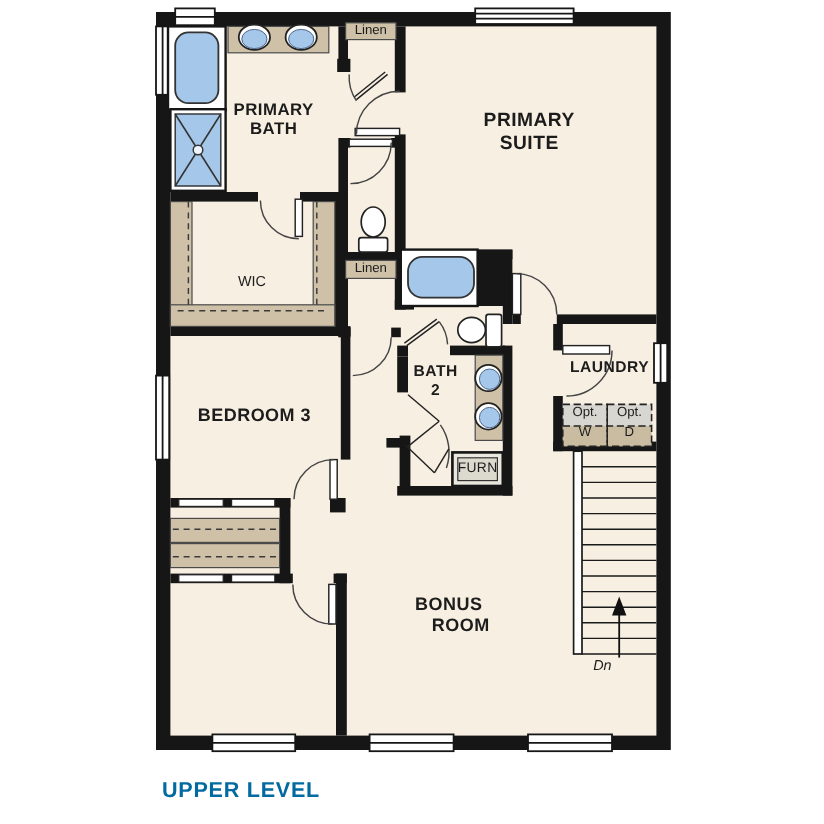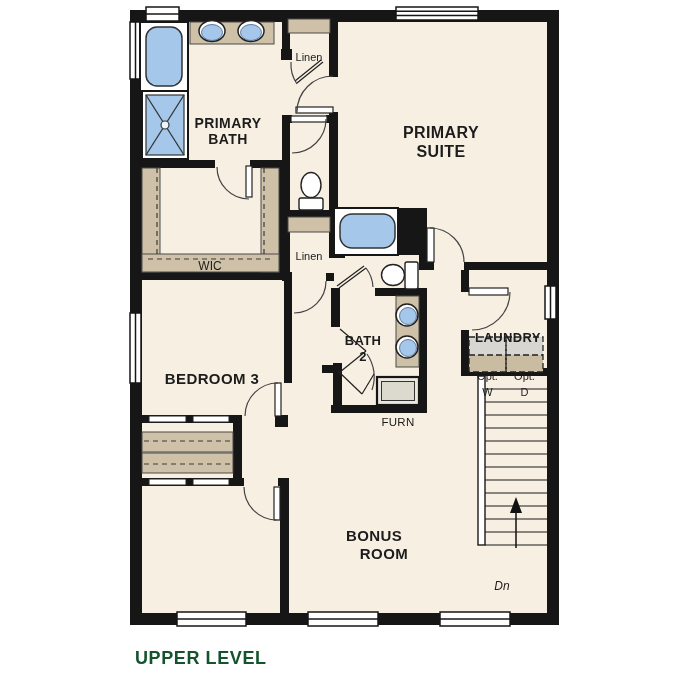--- a/index.html
+++ b/index.html
@@ -1,24 +1,24 @@
 <!DOCTYPE html>
 <html><head>
 <meta charset="utf-8">
 <style>
   html,body{margin:0;padding:0;background:#ffffff;}
   #canvas{position:relative;width:687px;height:687px;background:#ffffff;overflow:hidden;
           font-family:"Liberation Sans",sans-serif;}
   #plan-svg{position:absolute;left:0;top:0;}
   .lbl{position:absolute;text-align:center;color:#1c1c1c;line-height:1.08;
-       font-family:"Liberation Sans",sans-serif;white-space:nowrap;margin-top:32px;}
+       font-family:"Liberation Sans",sans-serif;white-space:nowrap;}
   .bold{font-weight:700;letter-spacing:.4px;}
   .reg{font-weight:400;}
   #title{position:absolute;left:135px;top:648px;font-size:18px;font-weight:700;
-         letter-spacing:.6px;color:#14532d;}
+         letter-spacing:.6px;color:#0369a1;}
 </style>
 </head>
 <body>
 
 <div id="canvas">
 
 <svg id="plan-svg" width="687" height="687" viewBox="0 0 687 687">
 
   <g>
     <rect x="130" y="10" width="429" height="615" fill="#161616"></rect>

